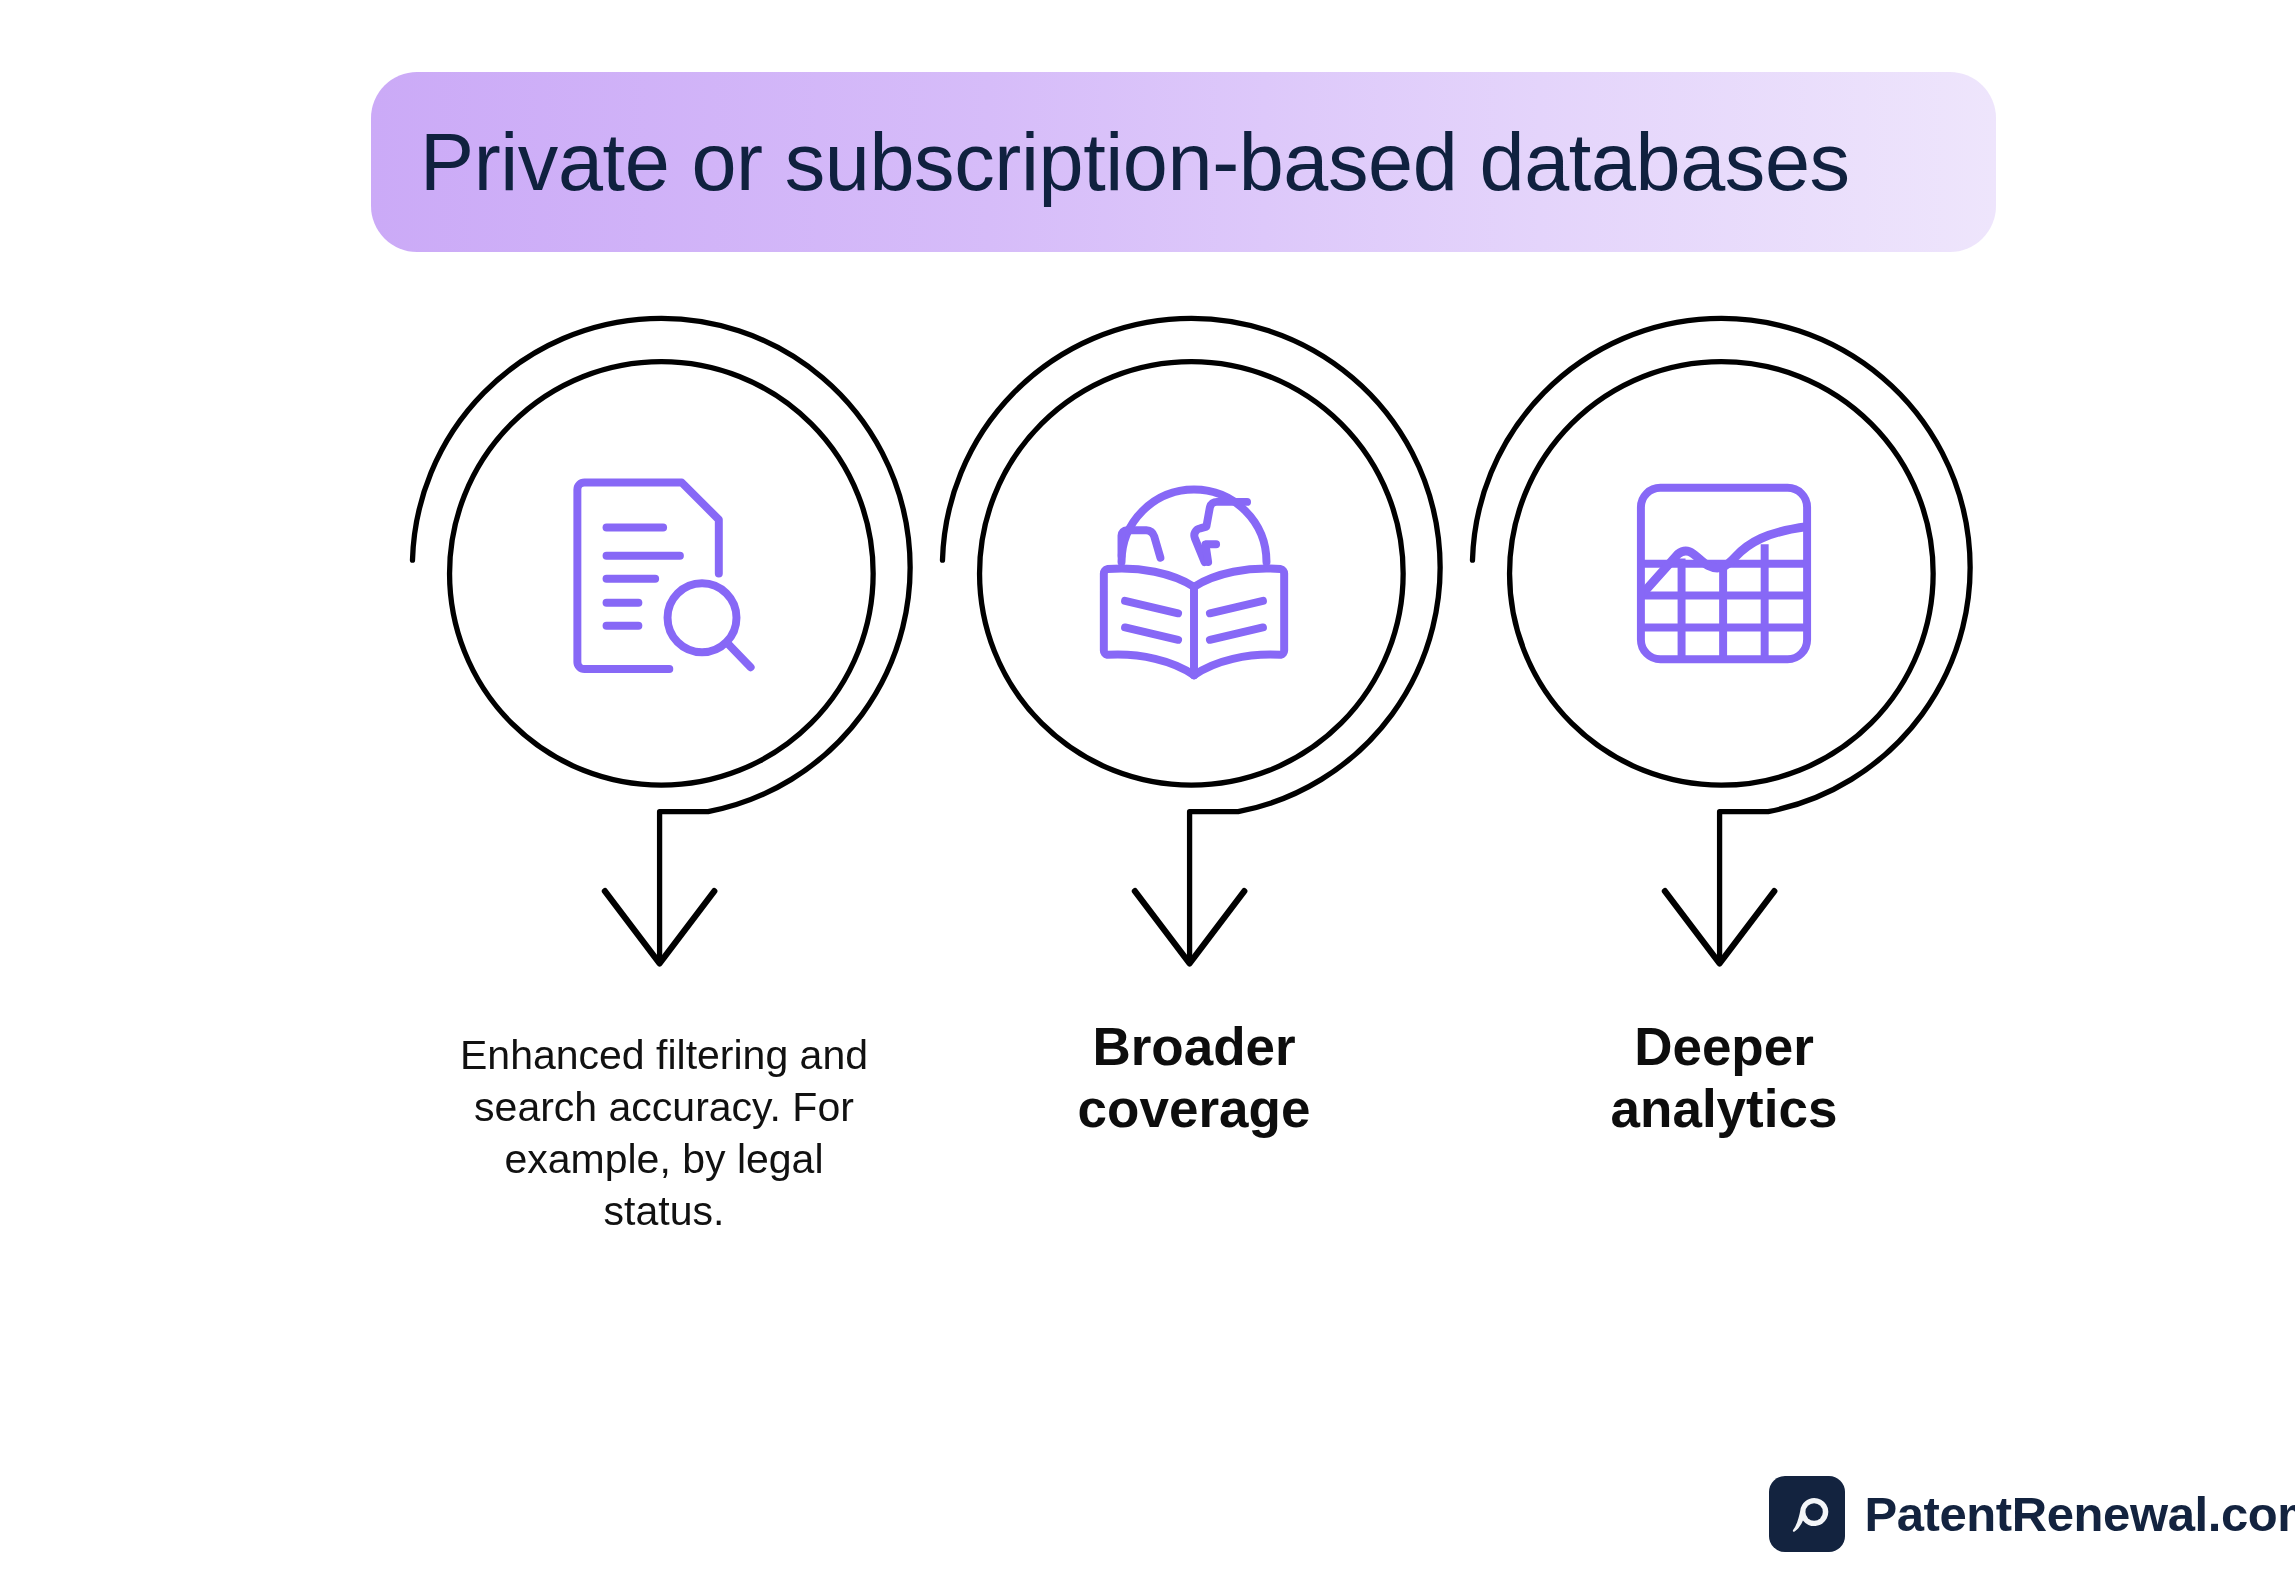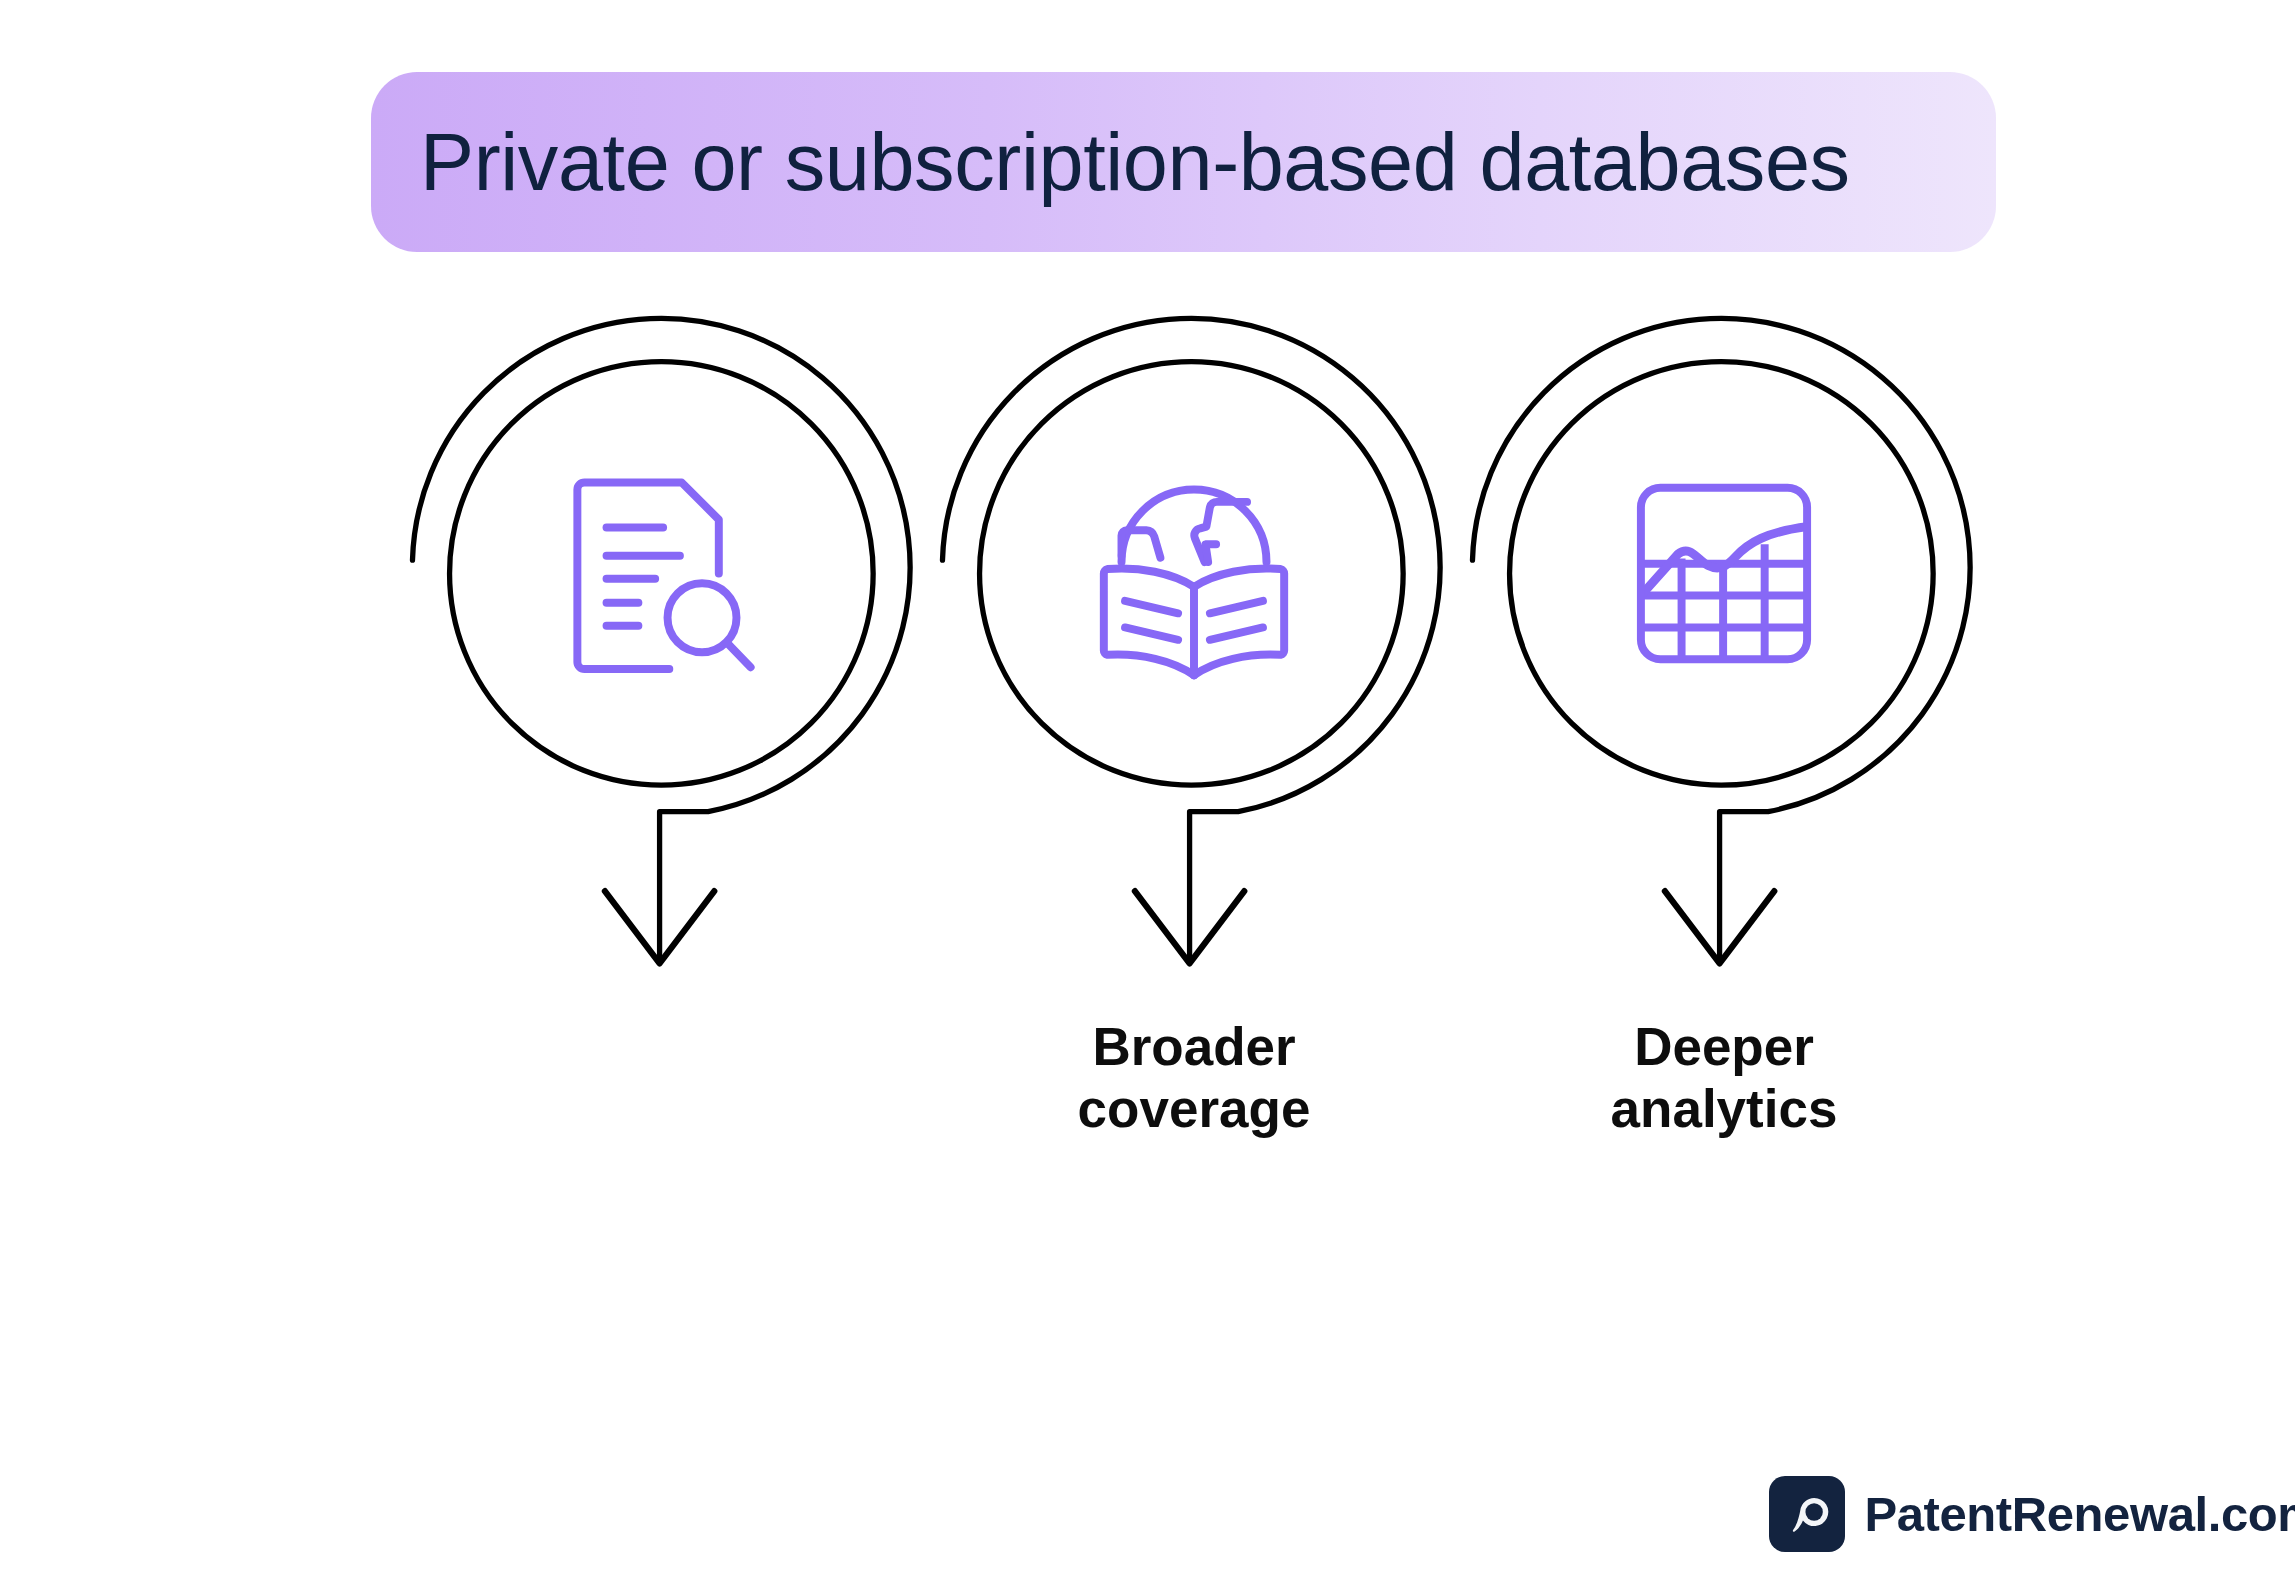--- a/index.html
+++ b/index.html
@@ -160,20 +160,21 @@
           <line x1="65" y1="131" x2="120" y2="131"></line>
           <line x1="65" y1="158" x2="101" y2="158"></line>
           <line x1="65" y1="184" x2="101" y2="184"></line>
 
           <circle cx="173" cy="175" r="39"></circle>
           <line x1="201" y1="203" x2="228" y2="231"></line>
         </g>
       </svg>
     </div>
   </div>
+  <div class="col-body">Enhanced filtering and search accuracy. For example, by legal status.</div>
 </div>
 
 <div class="column" id="col-1">
   <div class="node-graphic">
     <svg viewBox="0 0 600 800">
       <circle cx="297" cy="320" r="240" fill="none" stroke="#000000" stroke-width="6"></circle>
       <path d="M 15 305 A 282 282 0 1 1 350 590 L 295 590 L 295 760" fill="none" stroke="#000000" stroke-width="6" stroke-linecap="round" stroke-linejoin="round"></path>
       <path d="M 233 680 L 295 762 L 357 680" fill="none" stroke="#000000" stroke-width="7" stroke-linecap="round" stroke-linejoin="round"></path>
     </svg>
     <div class="icon-holder">

